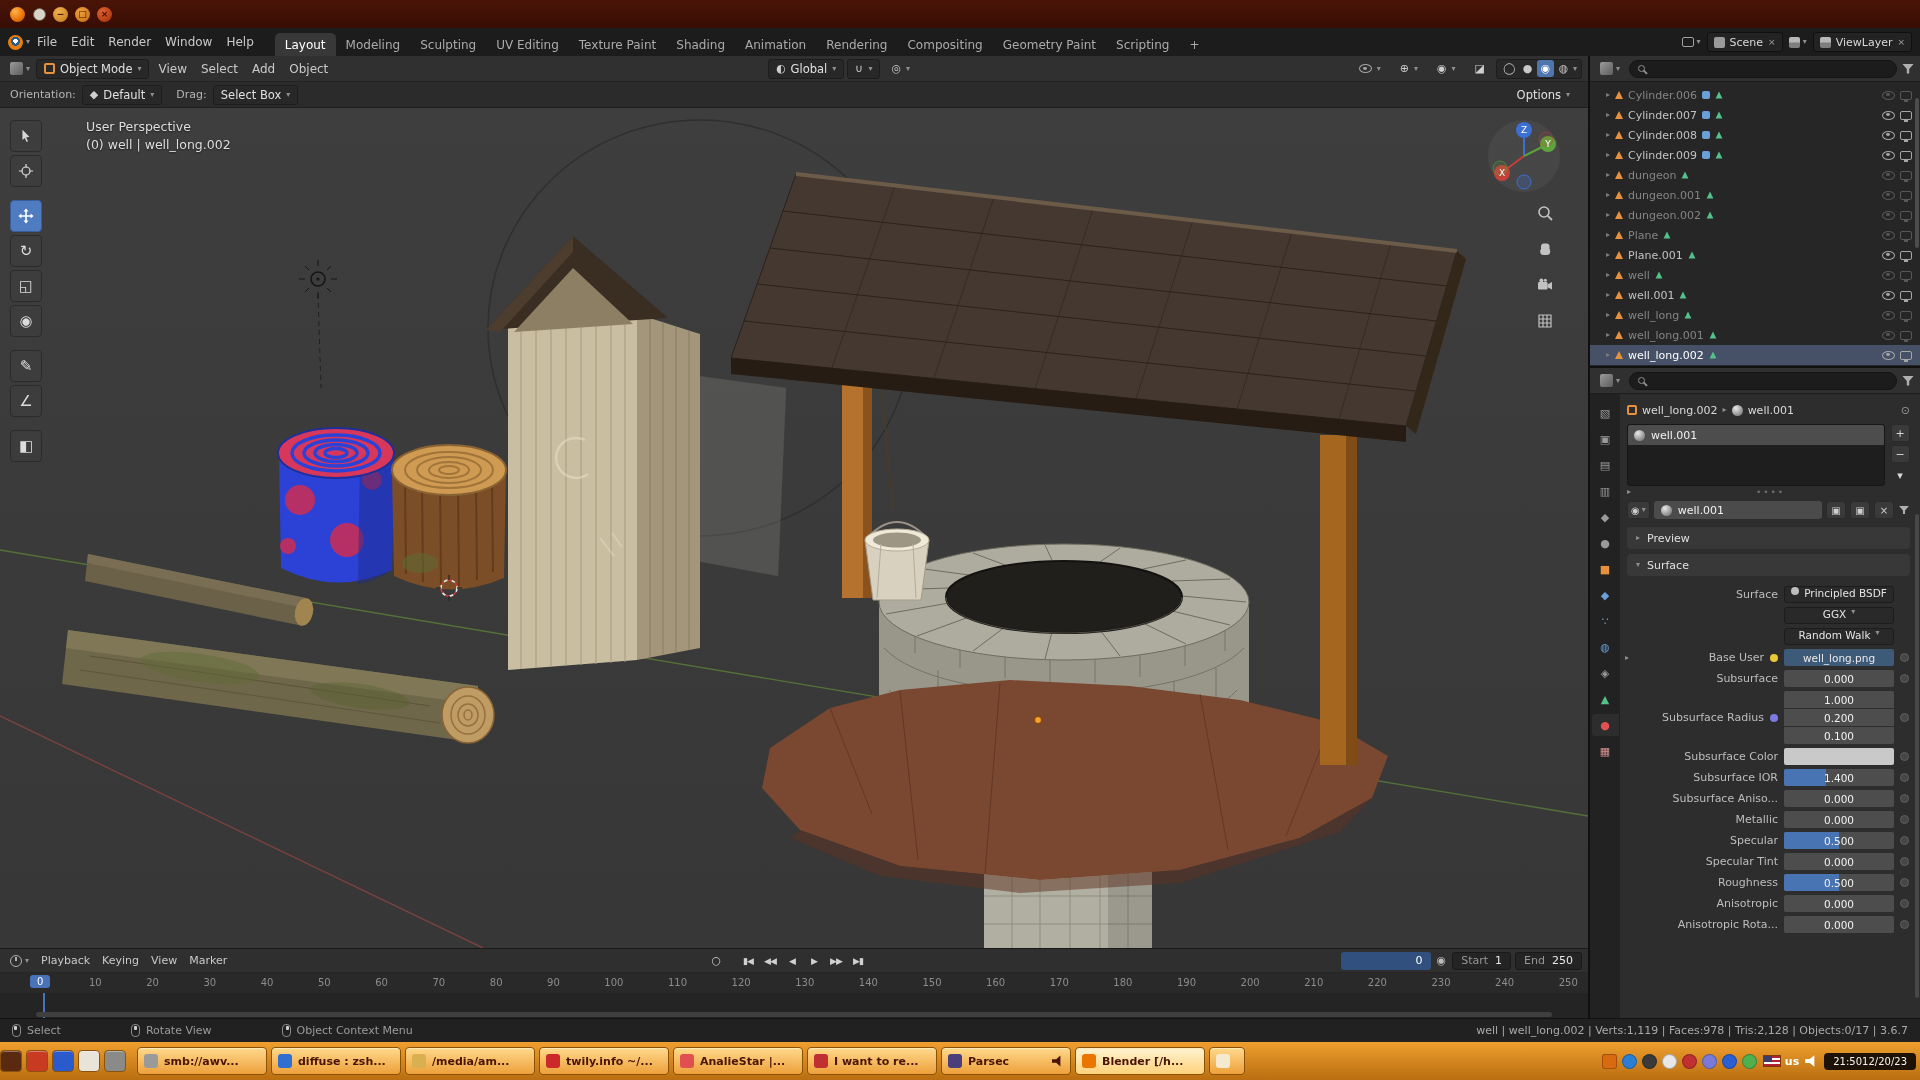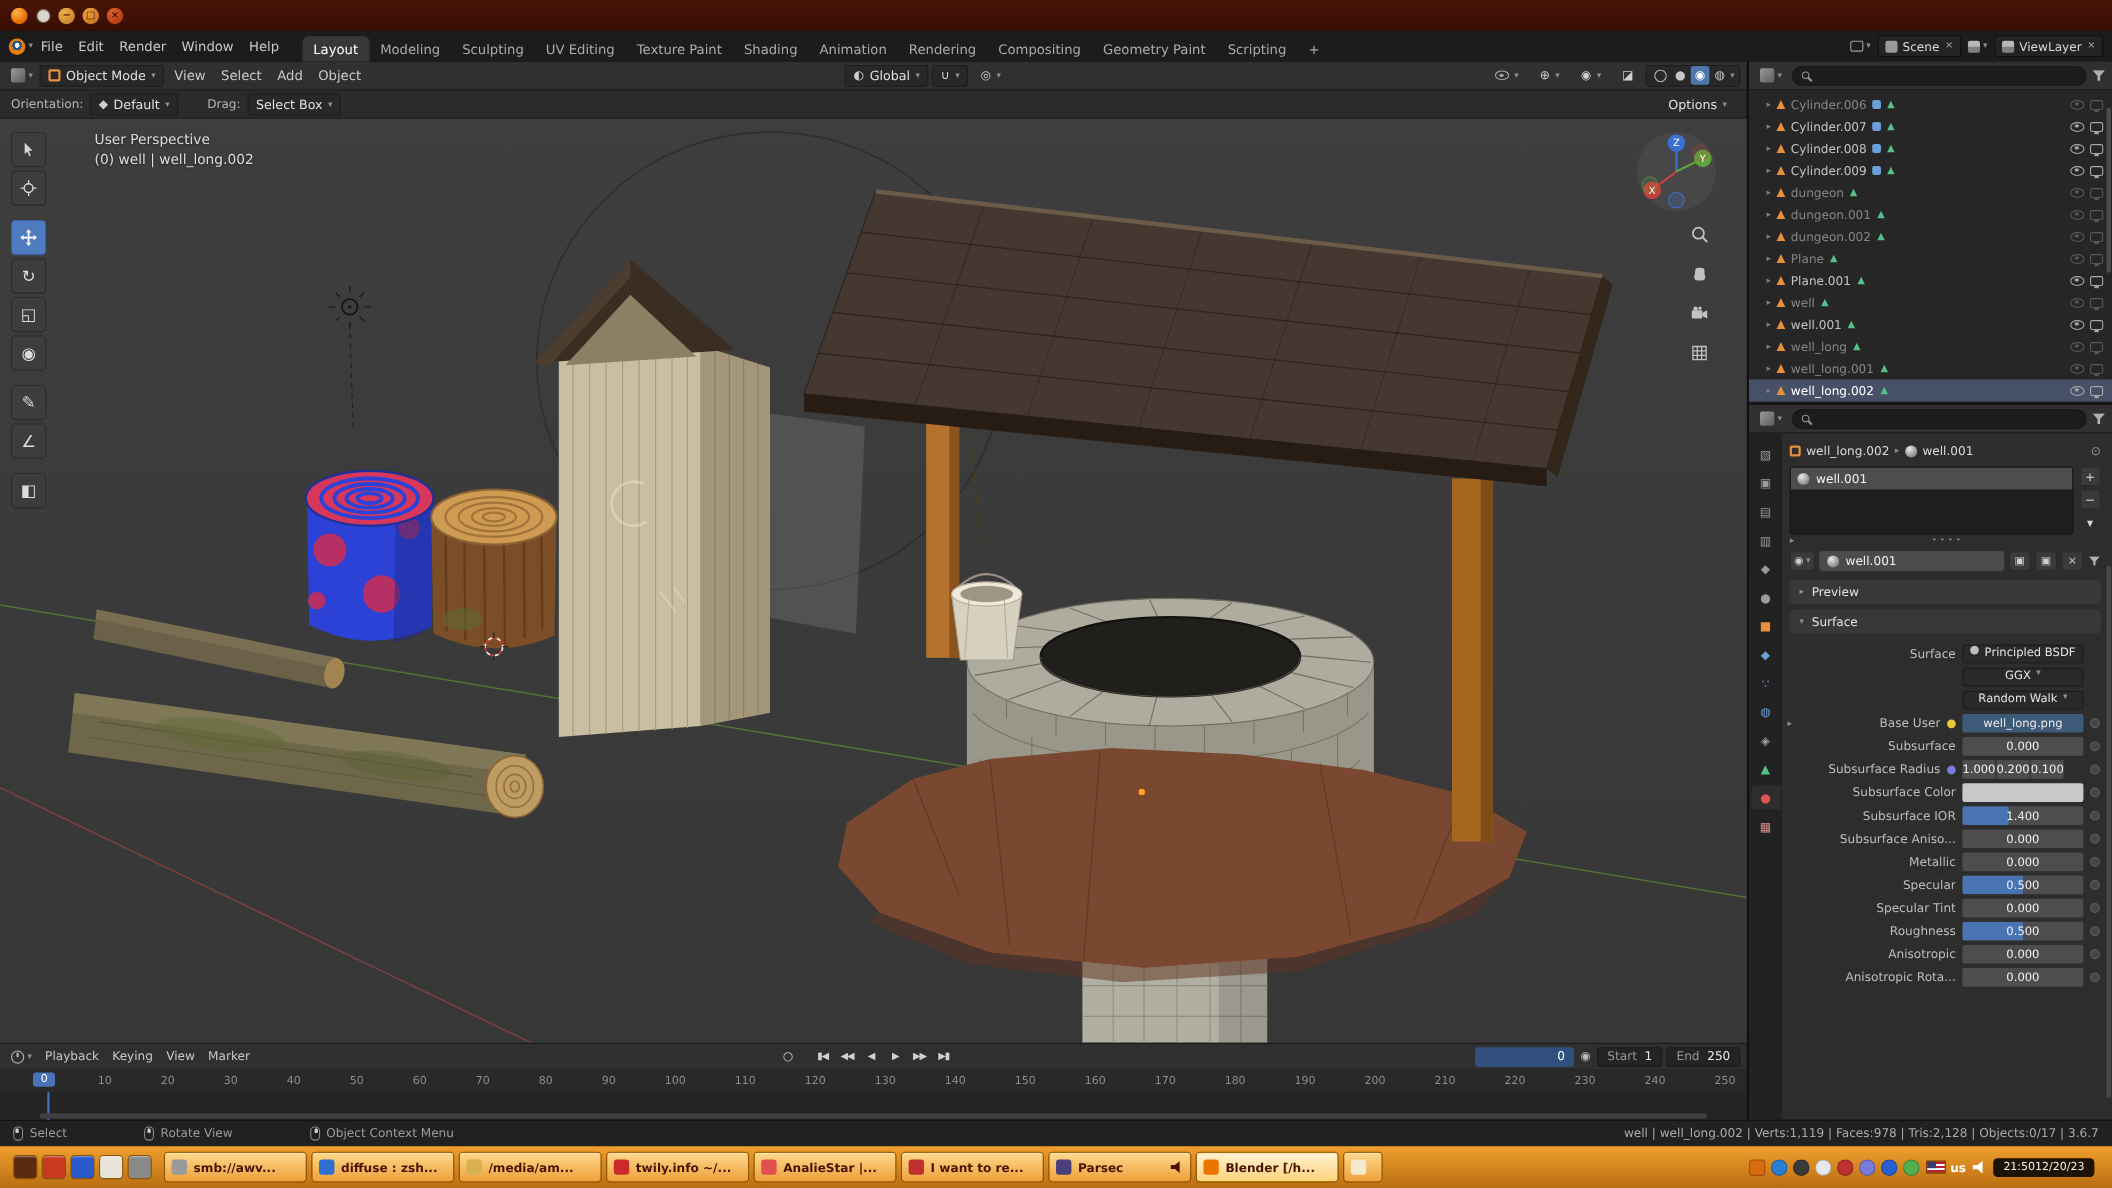--- a/index.html
+++ b/index.html
@@ -149,21 +149,21 @@
   .plabel{flex:1;text-align:right;color:#bdbdbd;white-space:nowrap;overflow:hidden}
   .rowchev{margin-left:-2px}
   .pwidget{width:110px;flex:none}
   .pdrop{height:17px;background:#292929;border:1px solid #1c1c1c;border-radius:3px;display:inline-flex;justify-content:center;gap:5px;color:#e4e4e4;font-size:10.5px}
   .shader-dot{width:8px;height:8px;border-radius:50%;background:#bdbdbd;display:inline-block}
   .pslider{height:17px;background:#4d4d4d;border-radius:2px;position:relative;overflow:hidden;display:flex;align-items:center;justify-content:center}
   .pslider .fillb{position:absolute;left:0;top:0;bottom:0;background:#4874b4}
   .pslider .val{position:relative;font-size:10.5px;color:#f2f2f2}
   .ptex{height:17px;background:#3d5a78;border-radius:2px;display:flex;align-items:center;justify-content:center;font-size:10.5px;color:#eaeaea;white-space:nowrap;overflow:hidden}
   .pswatch{height:17px;background:#c9c9c9;border-radius:2px}
-  .stack{display:flex;flex-direction:row;gap:1px}
+  .stack{display:flex;flex-direction:column;gap:1px}
   .stack .pslider{border-radius:0}
   .stack .pslider:first-child{border-radius:2px 2px 0 0}
   .stack .pslider:last-child{border-radius:0 0 2px 2px}
   .dot{width:8px;height:8px;border-radius:50%;flex:none}
   .dot.yellow{background:#e8c837}
   .dot.blue{background:#7a7ae0}
   .dslot{width:10px;flex:none;display:flex;align-items:center}
   .deco::before{content:"";display:block;width:7px;height:7px;border-radius:50%;background:#464646;border:1px solid #5f5f5f}
   .props-scroll{position:absolute;right:1px;top:120px;bottom:20px;width:4px;background:#484848;border-radius:2px}
 
@@ -172,21 +172,21 @@
   .hints{display:flex;gap:70px}
   .hint{display:inline-flex;align-items:center;color:#9b9b9b;font-size:11px}
   .mouse{width:9px;height:13px;border:1px solid #8a8a8a;border-radius:4px;position:relative;margin-right:6px;display:inline-block}
   .mouse::before{content:"";position:absolute;top:1px;width:3px;height:4px;background:#cfcfcf;border-radius:1px}
   .hint.is-left .mouse::before{left:1px}
   .hint.is-middle .mouse::before{left:2.2px}
   .hint.is-right .mouse::before{right:1px}
   .sb-info{margin-left:auto;font-size:11px;color:#aaa;white-space:nowrap}
 
   
-  .taskbar{height:38px;background:linear-gradient(#ef9f2e,#b96e10);display:flex;align-items:center;padding:0 12px;gap:5px;flex:none}
+  .taskbar{height:38px;background:linear-gradient(#ef9f2e,#b96e10);display:flex;align-items:center;padding:0 0;gap:5px;flex:none}
   .launchers{display:flex;gap:4px;align-items:center;margin-right:6px}
   .launcher{width:22px;height:22px;border-radius:4px;border:1px solid #8a520a;box-shadow:inset 0 1px 0 rgba(255,255,255,.35)}
   .twins{display:flex;gap:4px;align-items:center}
   .tbtn{width:130px;height:28px;background:linear-gradient(#ffd98c,#eda03a);border:1px solid #8a5205;border-radius:4px;display:flex;align-items:center;gap:6px;padding:0 6px;font-size:11px;color:#4a1404;font-weight:bold;box-shadow:inset 0 1px 0 #ffe9b8}
   .tbtn.is-active{background:linear-gradient(#fff3d2,#ffd27a)}
   .tbtn.is-blank{width:36px}
   .wicon{width:14px;height:14px;border-radius:3px;flex:none}
   .wlabel{flex:1;overflow:hidden;text-overflow:ellipsis;white-space:nowrap;text-align:left}
   .spk{width:12px;height:12px;background:#4a1404;clip-path:polygon(0 35%,35% 35%,70% 5%,70% 95%,35% 65%,0 65%);display:none;flex:none}
   .tbtn.is-has_speaker .spk{display:block}
@@ -326,21 +326,21 @@
         </div>
       </div>
 
       <div class="tool-row">
         <span>Orientation:</span>
         <span class="hbtn">
             <span class="g">◆</span>
             <span>Default</span>
             <span class="chev">▾</span>
           </span>
-        <span style="margin-left:20px">Drag:</span>
+        <span style="margin-left:8px">Drag:</span>
         <span class="hbtn">
             <span>Select Box</span>
             <span class="chev">▾</span>
           </span>
         <span class="spacer"></span>
         <span class="hbtn flat">
             <span>Options</span>
             <span class="chev">▾</span>
           </span>
       </div>

